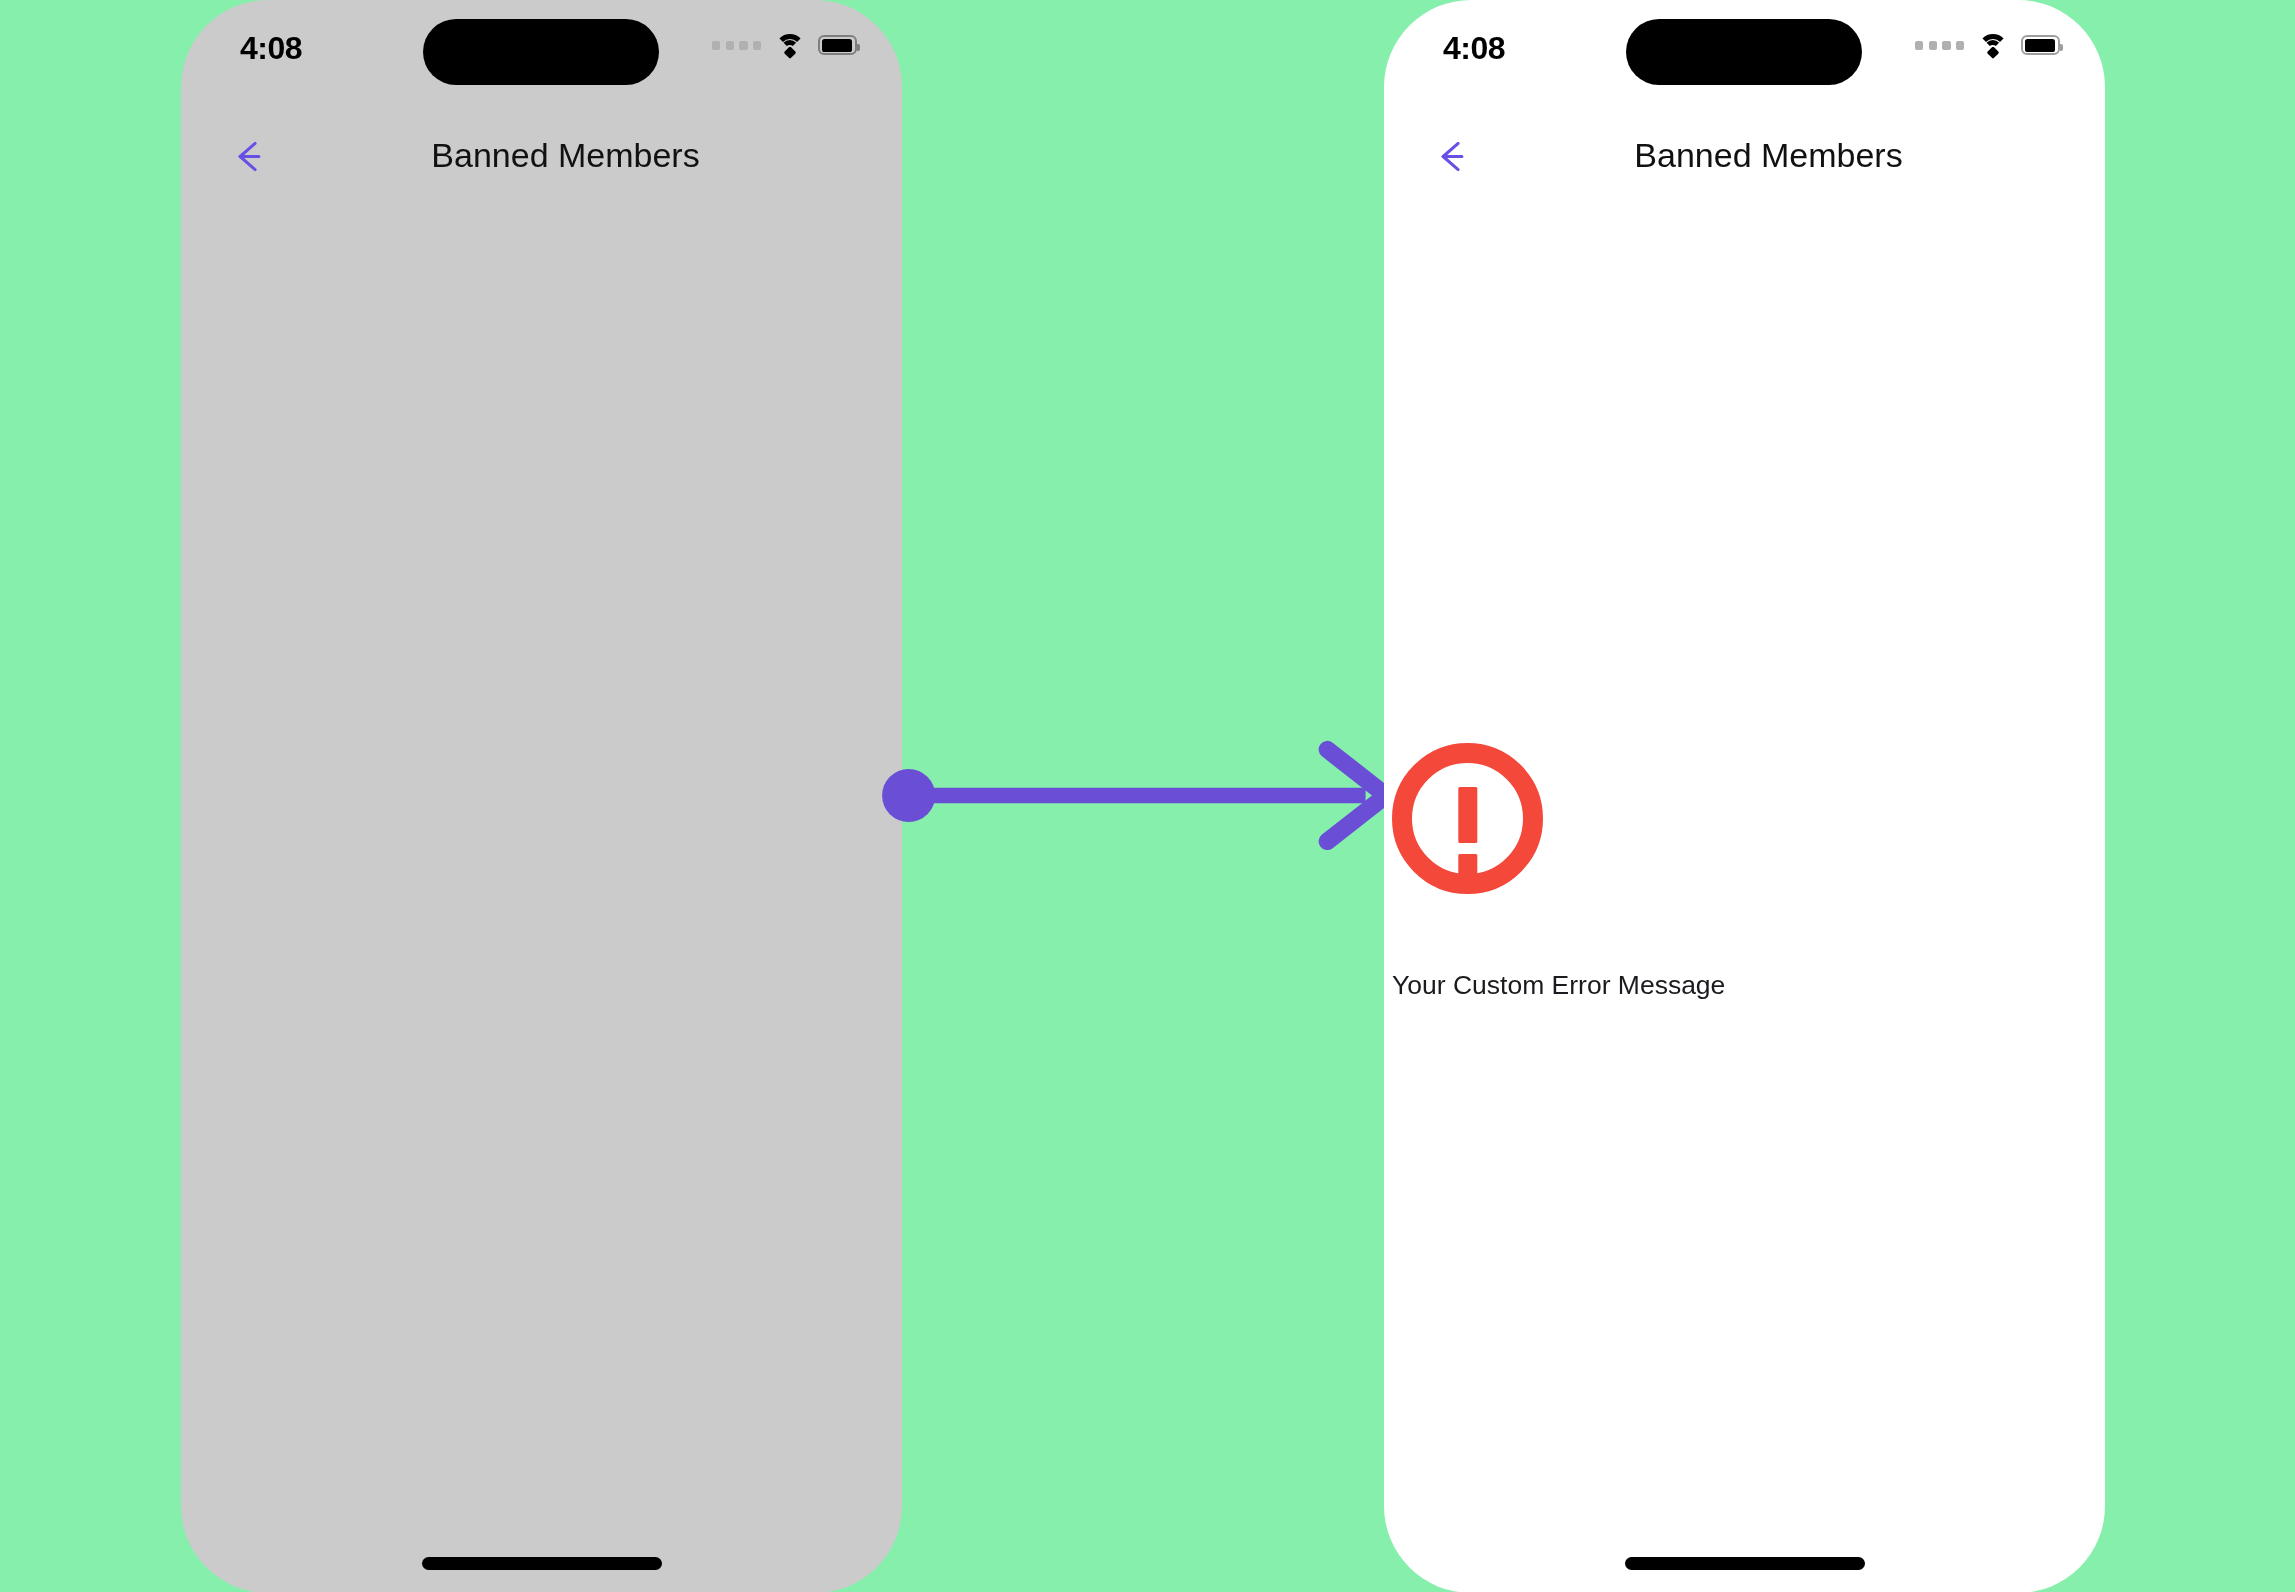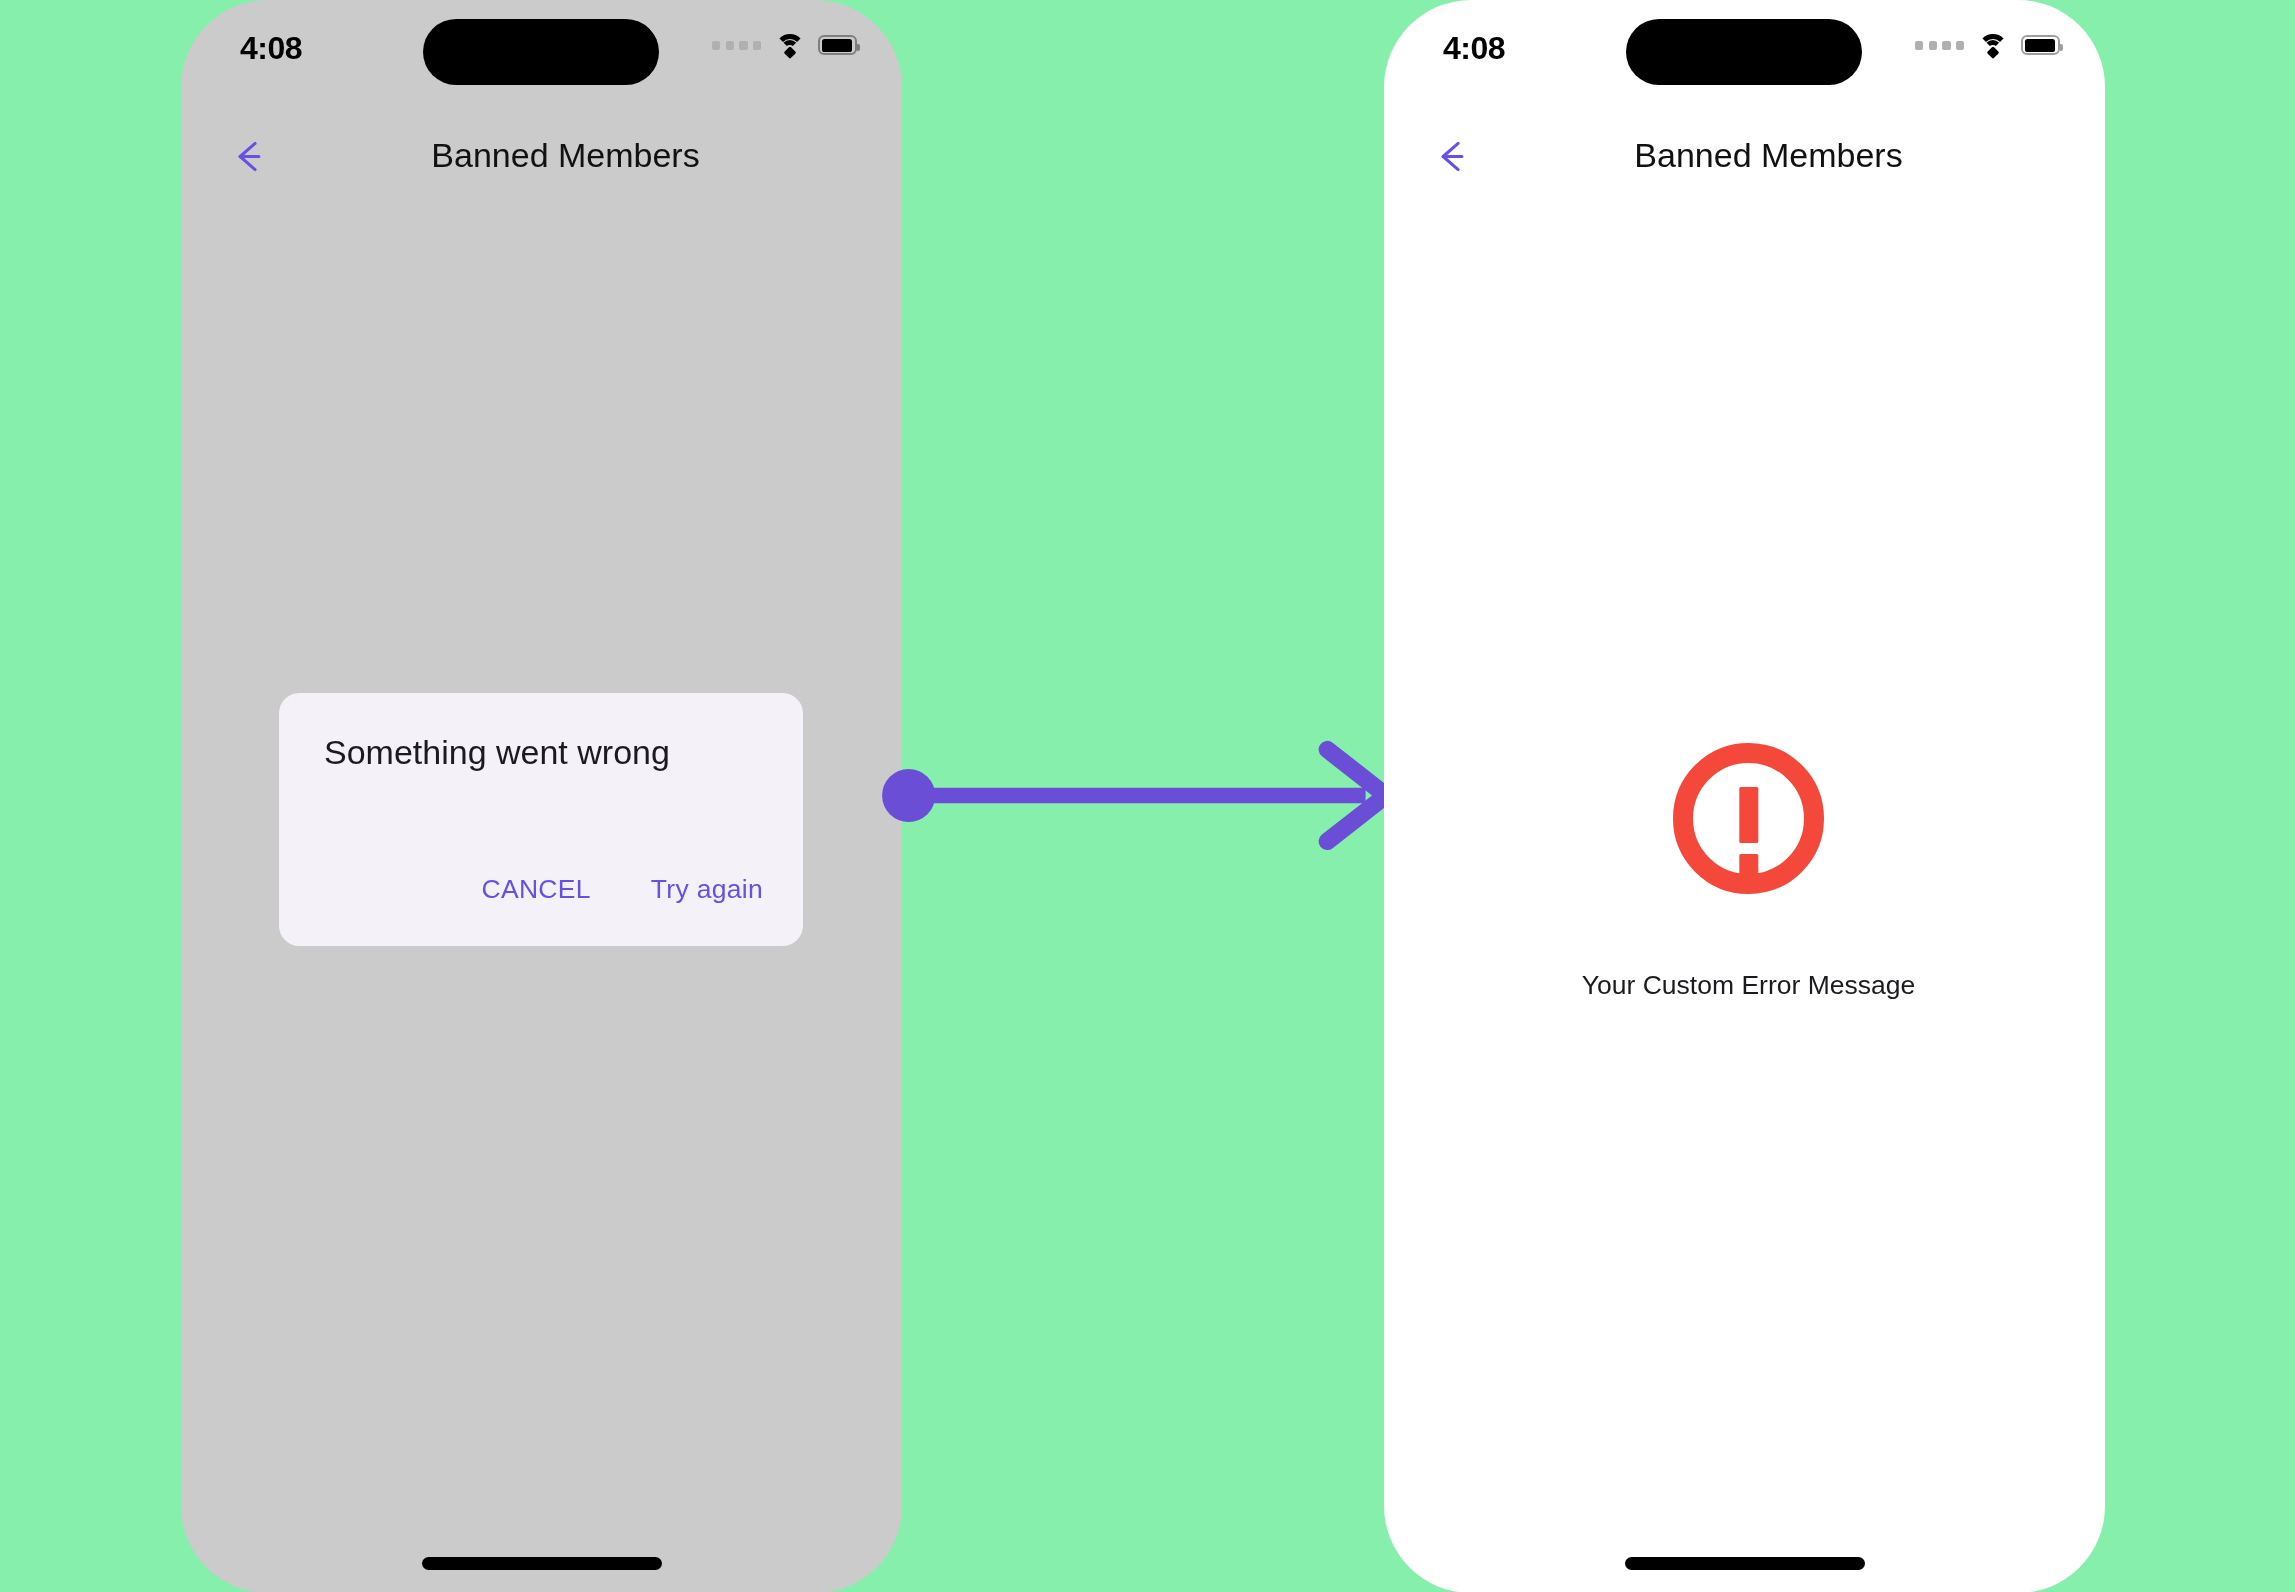--- a/index.html
+++ b/index.html
@@ -110,21 +110,21 @@
   .dlg-btn {
     font-size:26.5px; color:#6650e5; font-weight:500;
     background:none; border:none; cursor:pointer;
     font-family:"Liberation Sans", sans-serif;
     letter-spacing:0.3px;
   }
 
   
   .error-wrap {
     position:absolute; left:0; right:0; top:743px;
-    display:flex; flex-direction:column; align-items:center;padding-left:8px;
+    display:flex; flex-direction:column; align-items:flex-start;padding-left:8px;
   }
   .error-circle {
     position:relative; width:151px; height:151px;
     border:20.4px solid #f4483b; border-radius:50%;
   }
   .error-bang-stem {
     position:absolute; left:50%; top:23.5px;
     width:19.4px; height:56px; background:#f4483b;
     transform:translateX(-50%); border-radius:1.5px;
   }
@@ -184,27 +184,20 @@
       <div class="appbar">
         <span class="back-arrow">
           <svg viewBox="0 0 48 48" width="45" height="45">
             <path d="M30 10 L14 24 L30 38" fill="none" stroke="#6650e5" stroke-width="3.2" stroke-linecap="round" stroke-linejoin="round"></path>
             <line x1="14" y1="24" x2="34" y2="24" stroke="#6650e5" stroke-width="3.2" stroke-linecap="round"></line>
           </svg>
         </span>
         <div class="appbar-title">Banned Members</div>
       </div>
 
-      <div class="dialog">
-        <div class="dialog-title">Something went wrong</div>
-        <div class="dialog-actions">
-          <button class="dlg-btn">CANCEL</button>
-          <button class="dlg-btn">Try again</button>
-        </div>
-      </div>
 
       <div class="home-indicator"></div>
     </div>
   </div>
 
   <div class="flow-arrow">
     <svg viewBox="0 0 1040 260" width="531" height="133">
       <circle cx="60" cy="128" r="52" fill="#6a4fd6"></circle>
       <line x1="60" y1="128" x2="955" y2="128" stroke="#6a4fd6" stroke-width="30" stroke-linecap="butt"></line>
       <path d="M880 38 L995 128 L880 218" fill="none" stroke="#6a4fd6" stroke-width="34" stroke-linecap="round" stroke-linejoin="round"></path>

